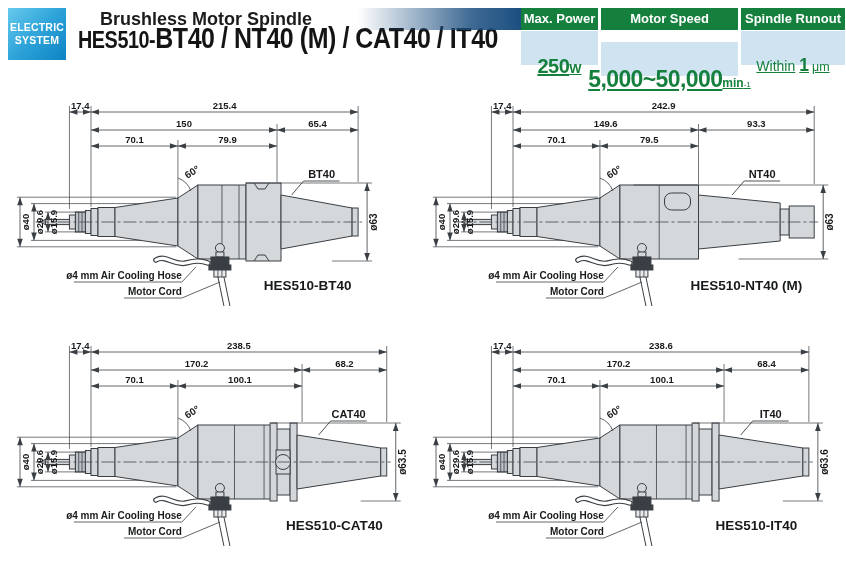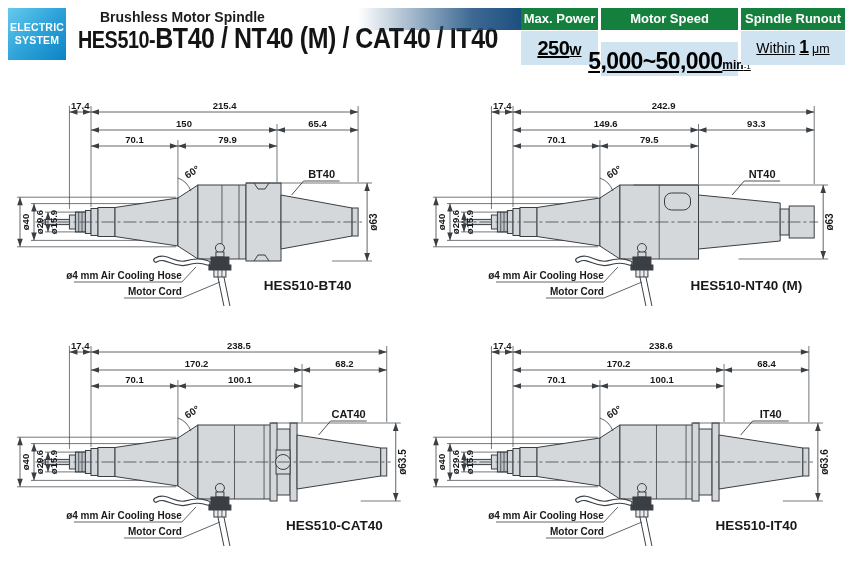--- a/index.html
+++ b/index.html
@@ -3,34 +3,34 @@
 <meta charset="utf-8">
 <style>
   html,body{margin:0;padding:0;background:#fff;}
   .page{position:relative;width:846px;height:579px;background:#fff;overflow:hidden;
         font-family:"Liberation Sans",sans-serif;}
   
   .badge{position:absolute;left:8px;top:8px;width:58px;height:52px;color:#fff;
          background:linear-gradient(135deg,#67caed 0%,#2da3d9 50%,#0e83c3 100%);
          font-weight:bold;font-size:10.5px;line-height:13px;letter-spacing:.2px;
          display:flex;flex-direction:column;justify-content:center;text-align:center;}
-  .subtitle{position:absolute;left:80px;top:9px;font-size:14px;font-weight:bold;color:#1c1c1c;padding-left:20px;}
+  .subtitle{position:absolute;left:80px;top:9px;font-size:18px;font-weight:bold;color:#1c1c1c;padding-left:20px;}
   .title{position:absolute;left:78px;top:22px;font-weight:bold;color:#141414;white-space:nowrap;
          transform:scaleX(.86);transform-origin:0 50%;letter-spacing:-.5px;}
   .title .t1{font-size:23px;}
   .title .t2{font-size:29px;}
   .grad-bar{position:absolute;left:358px;top:8px;width:163px;height:22px;
          background:linear-gradient(90deg,rgba(28,79,128,0) 0%,rgba(28,79,128,.85) 70%,#1c4f80 100%);}
   .spec{position:absolute;left:521px;top:8px;display:flex;gap:3px;}
   .spec-col{display:flex;flex-direction:column;gap:1px;}
   .w1{width:77px;} .w2{width:137px;gap:12px;} .w3{width:104px;}
   .spec-h{height:22px;line-height:22px;background:#15803d;color:#fff;font-size:13px;
           font-weight:bold;text-align:center;}
-  .spec-v{height:34px;background:#cfe3f1;color:#000000;display:flex;align-items:baseline;
-          justify-content:center;padding-top:6px;box-sizing:border-box;text-decoration:underline;}
+  .spec-v{height:34px;background:#cfe3f1;color:#15803d;display:flex;align-items:baseline;
+          justify-content:center;padding-top:24px;box-sizing:border-box;text-decoration:underline;}
   .spec-col:nth-child(1) .val{font-size:20px;font-weight:bold;letter-spacing:-.5px;}
   .spec-col:nth-child(1) .unit{font-size:13px;font-weight:bold;}
   .spec-col:nth-child(2) .val{font-size:23px;font-weight:bold;letter-spacing:-.6px;}
   .spec-col:nth-child(2) .unit{font-size:12px;font-weight:bold;}
   .spec-col:nth-child(2) sup{font-size:8px;}
   .spec-col:nth-child(3) .pre{font-size:14px;margin-right:4px;}
   .spec-col:nth-child(3) .val{font-size:17.5px;font-weight:bold;}
   .spec-col:nth-child(3) .unit{font-size:12.5px;margin-left:3px;}
   
   .fig{position:absolute;width:416px;height:238px;}

